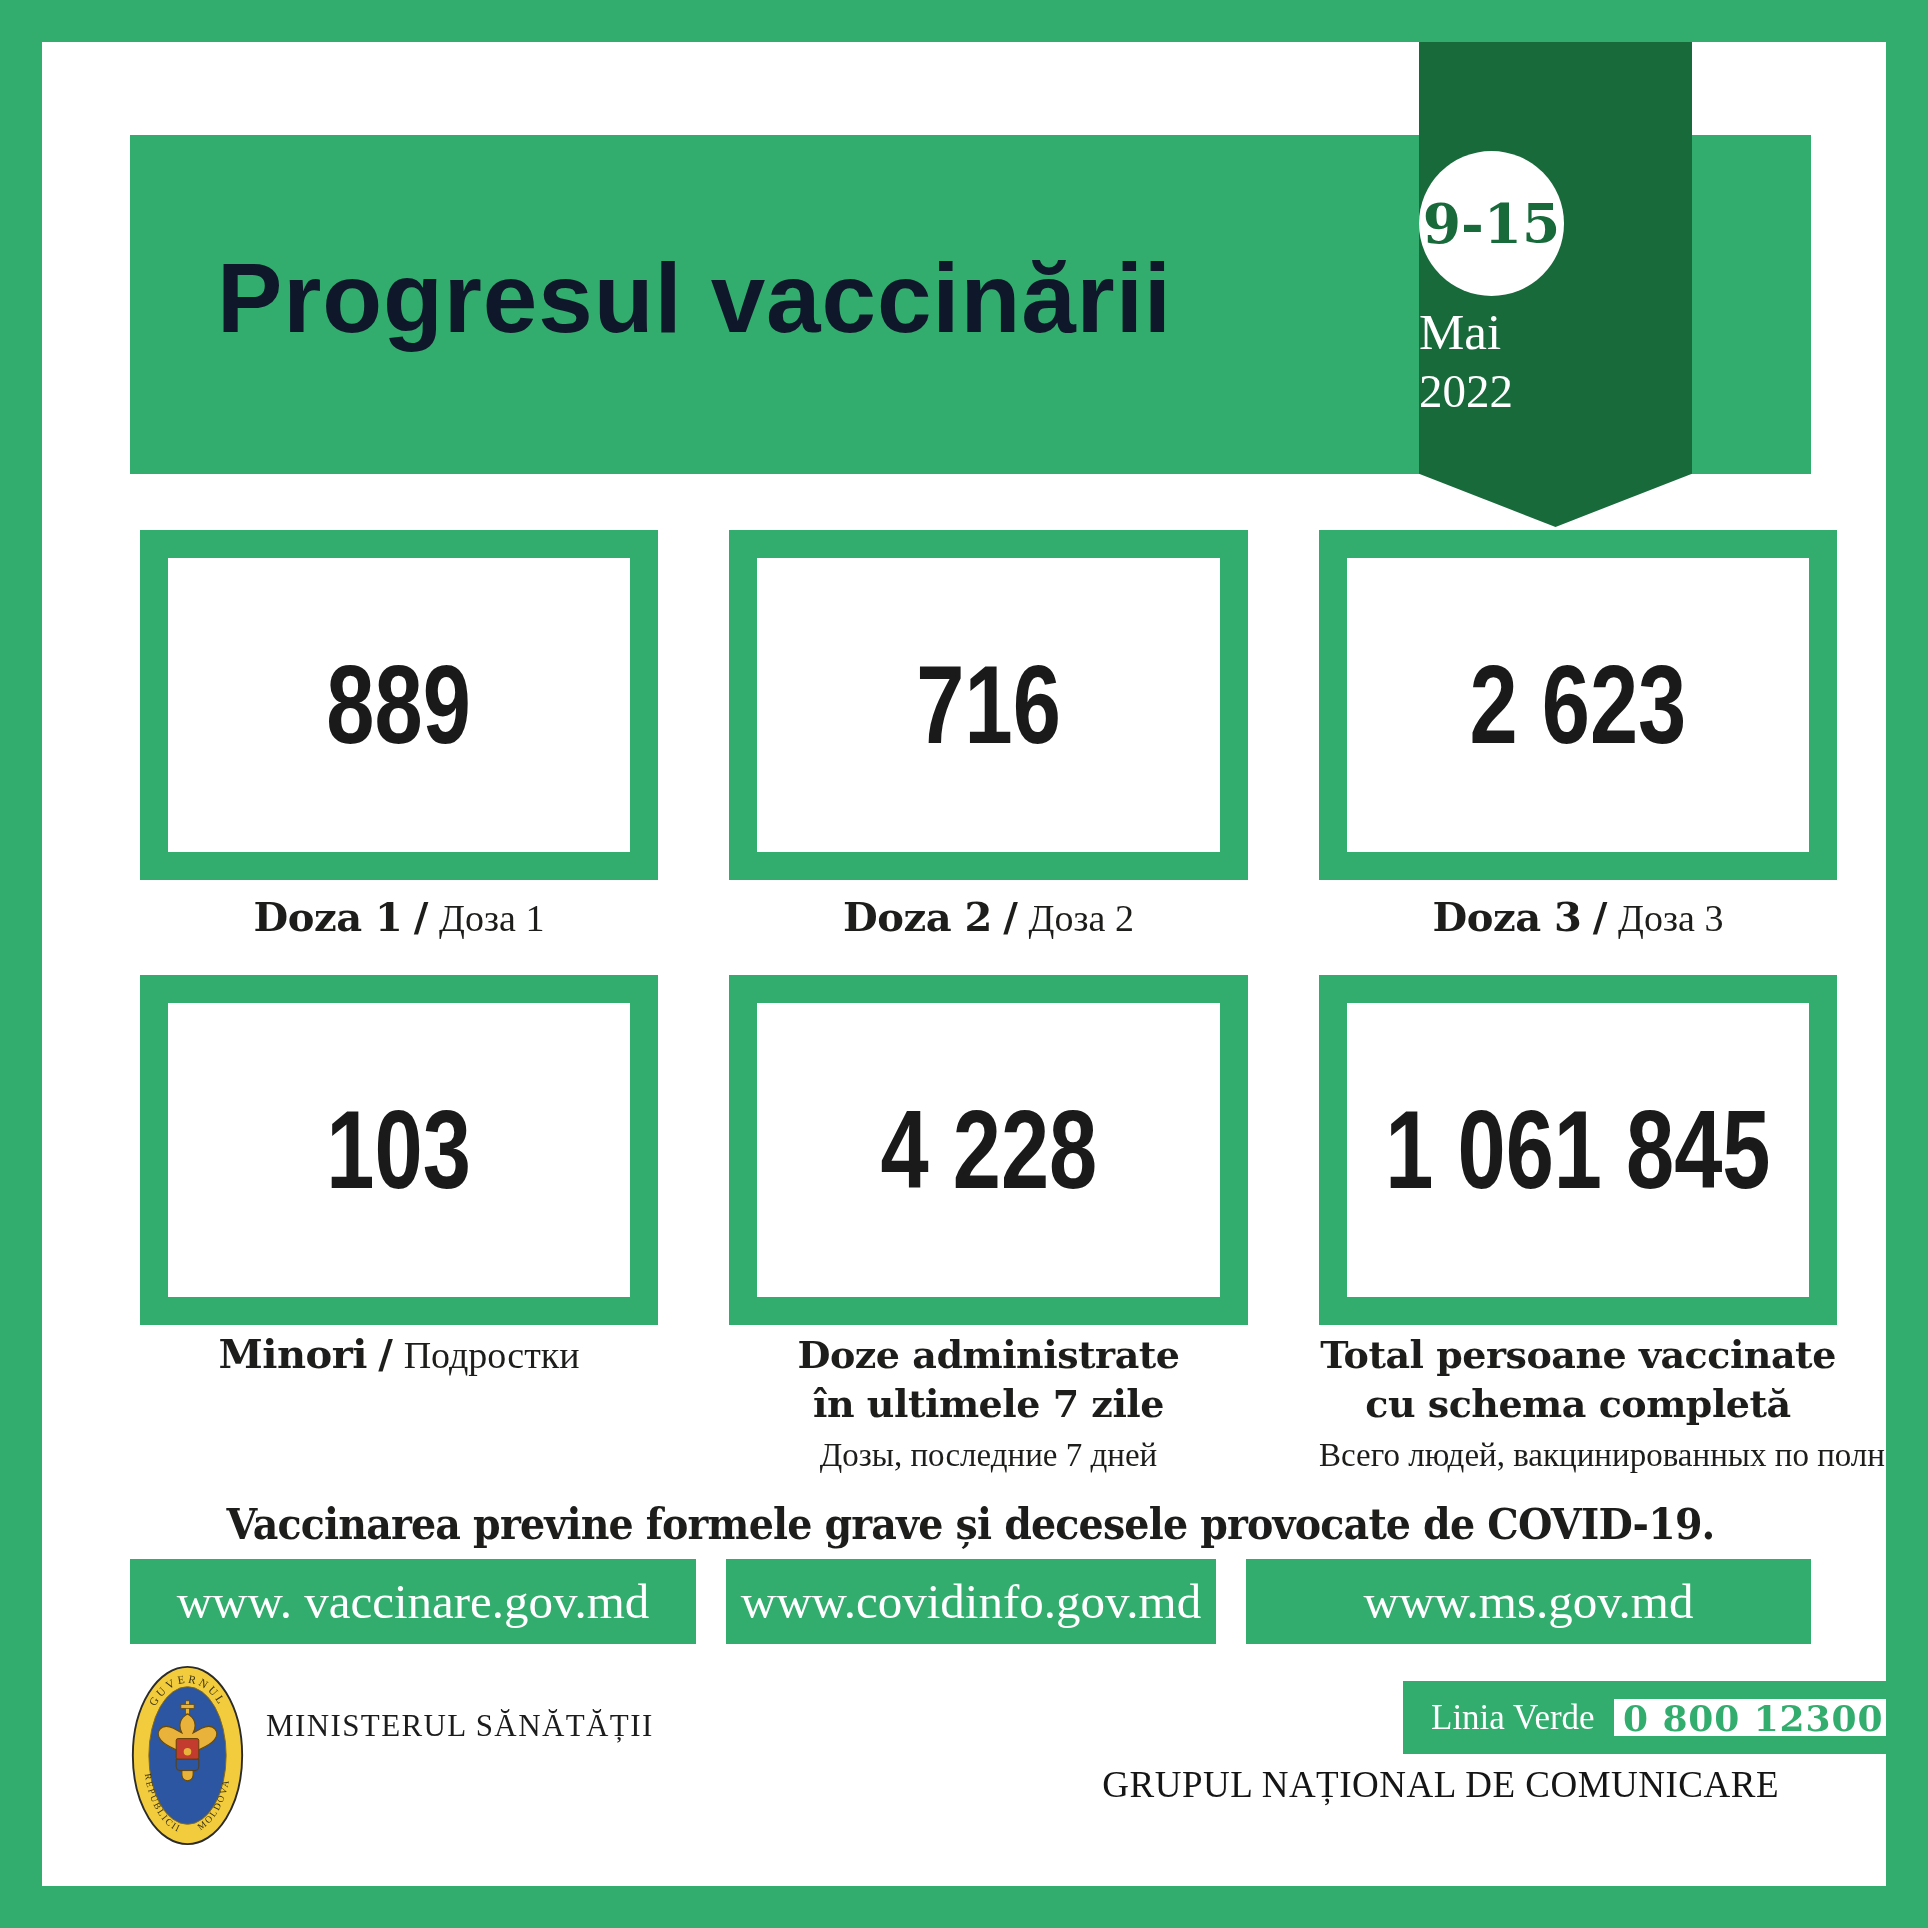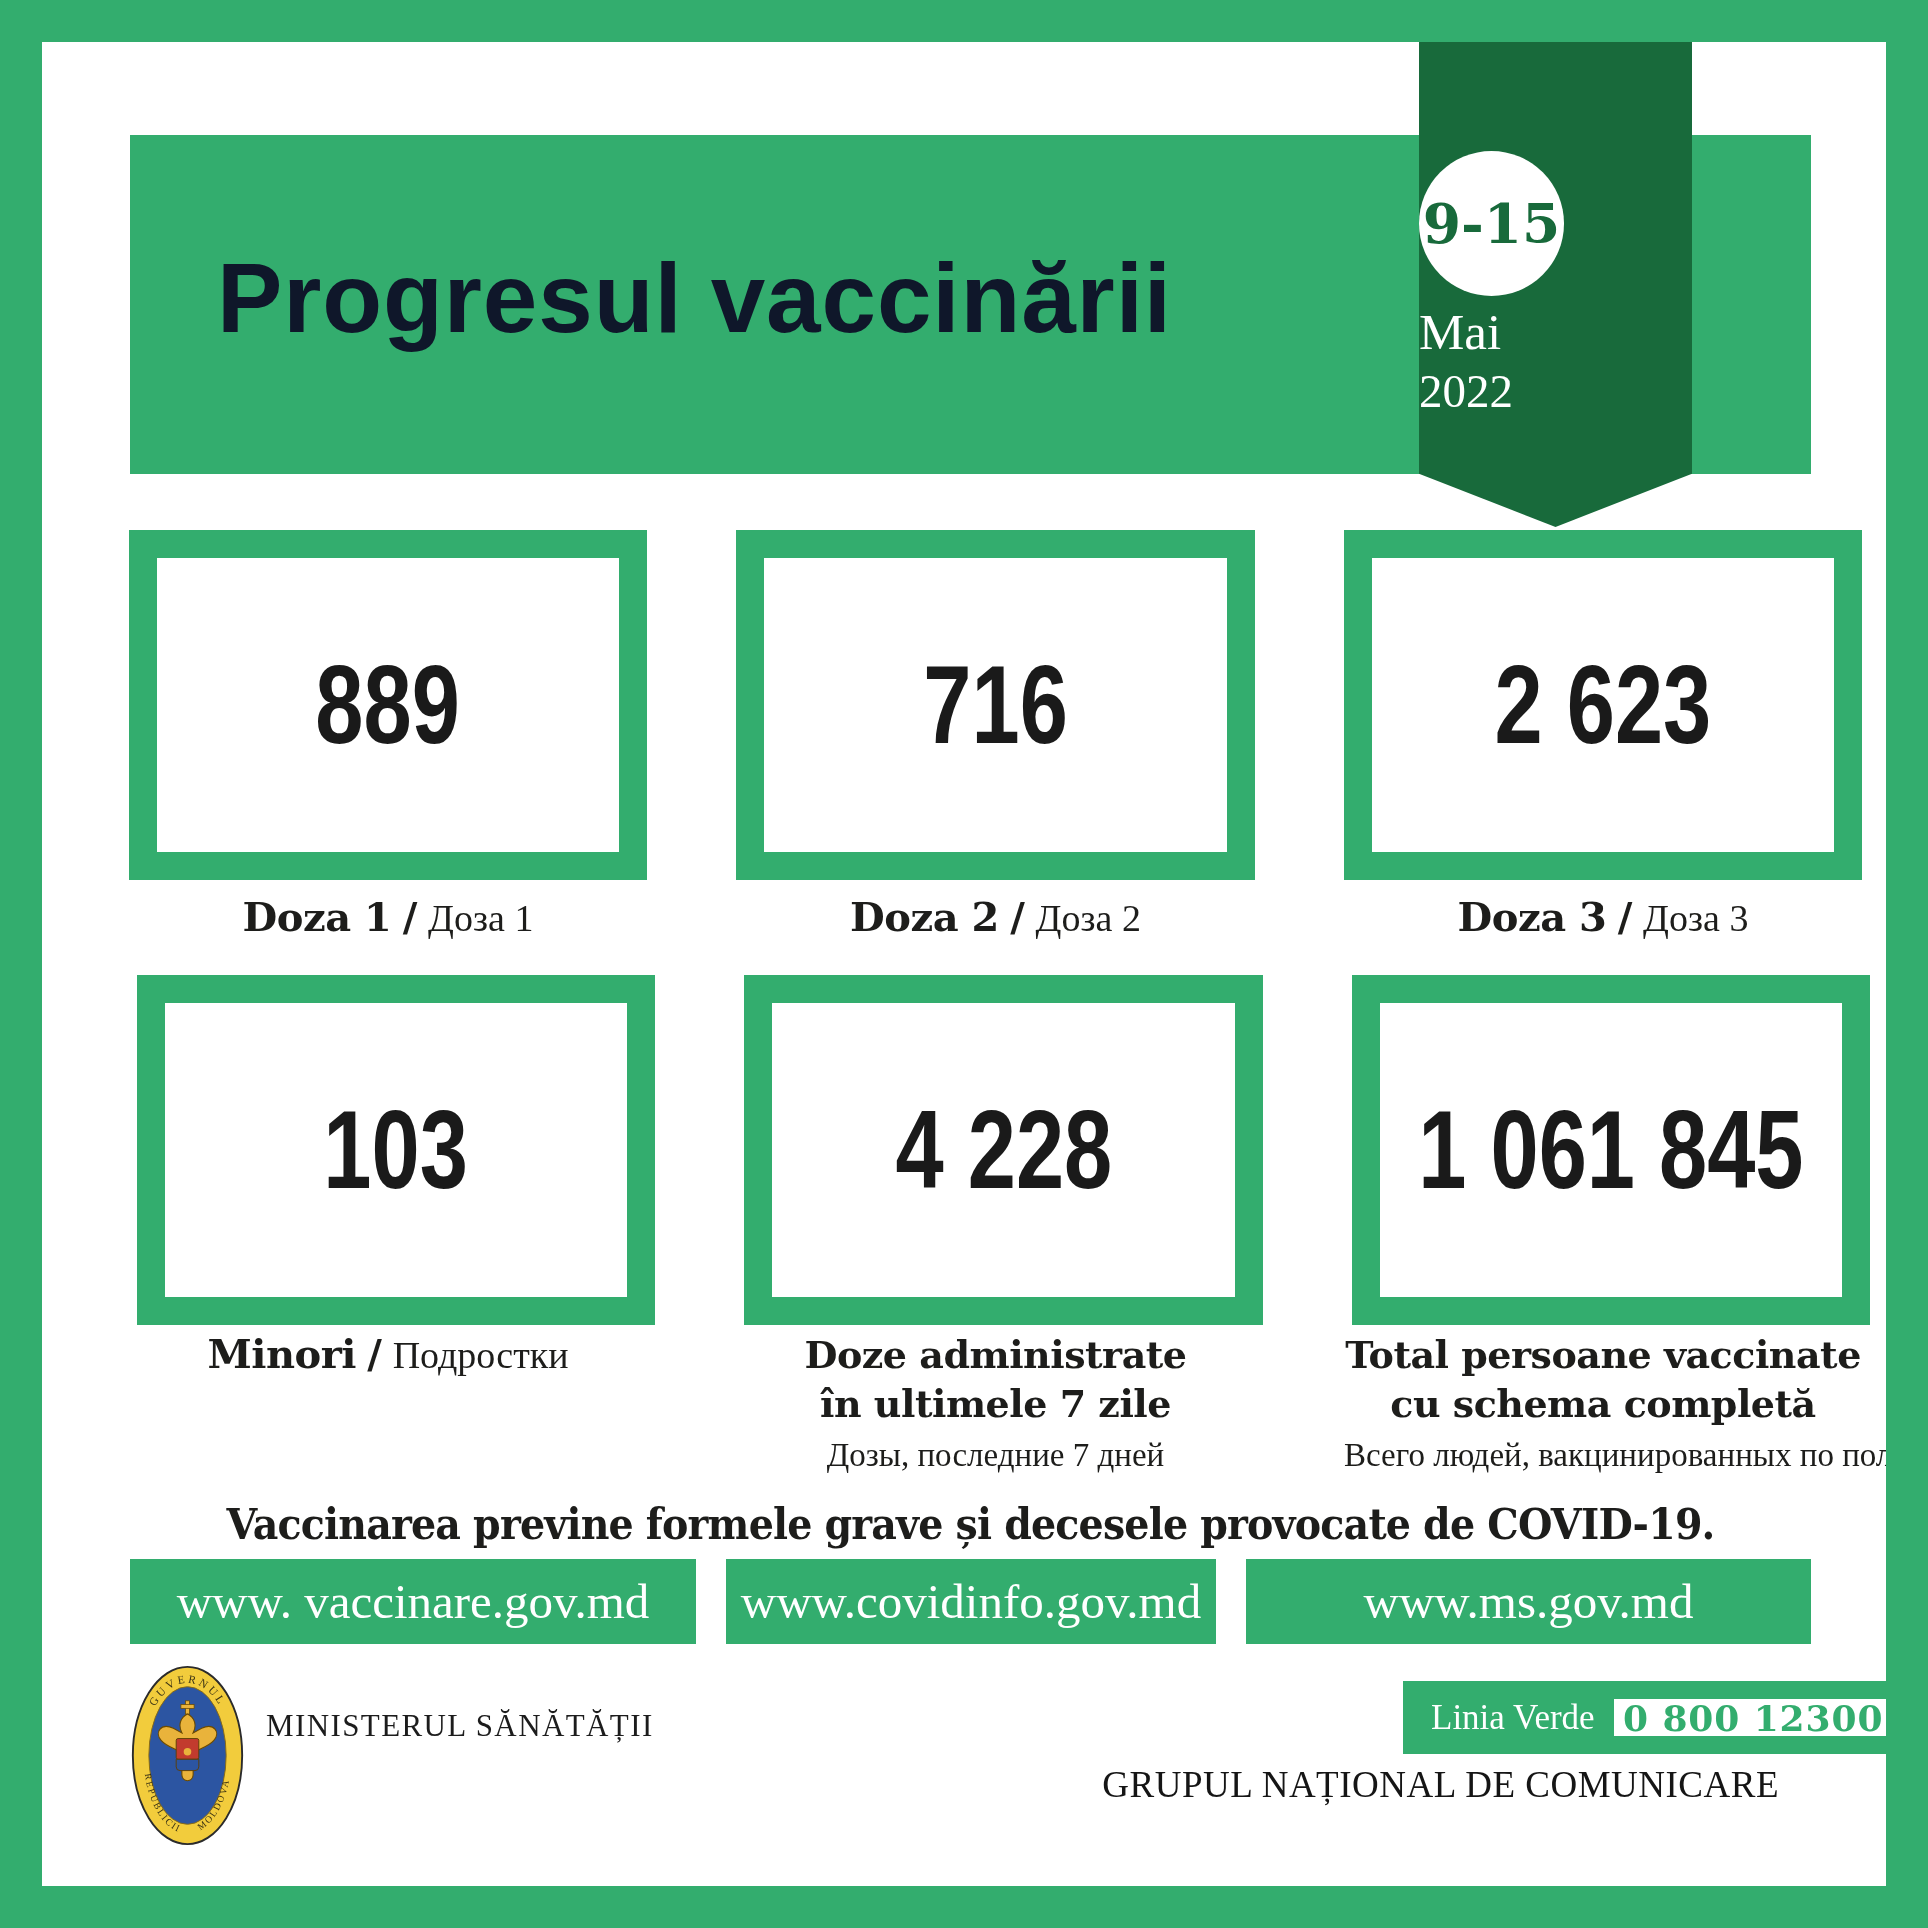--- a/index.html
+++ b/index.html
@@ -39,24 +39,24 @@
   }
   .ribbon-days{
     font-family:"DejaVu Serif",serif;font-weight:bold;font-size:55px;
     color:var(--dgreen);letter-spacing:0;
   }
   .ribbon-month{margin-top:11.3px;font-size:51px;color:#fff;line-height:1;}
   .ribbon-year{margin-top:9.4px;font-size:47px;color:#fff;line-height:1;}
 
   
   .grid{
-    position:absolute;left:129px;width:1681px;
-    display:grid;grid-template-columns:518px 519px 518px;column-gap:89px;
-  }
-  #row1{top:530px;} #row2{top:975px;margin-left:8px;}
+    position:absolute;left:140px;width:1681px;
+    display:grid;grid-template-columns:518px 519px 518px;column-gap:71px;
+  }
+  #row1{top:530px;} #row2{top:975px;}
   .card{position:relative;height:350px;background:var(--green);}
   .card-inner{
     position:absolute;inset:28px;background:#ffffff;
     display:flex;align-items:center;justify-content:center;
   }
   .num{
     font-family:"Liberation Sans",sans-serif;font-weight:bold;
     font-size:111px;color:#1a1a1a;white-space:nowrap;
     display:inline-block;transform:scaleX(0.78);
   }

